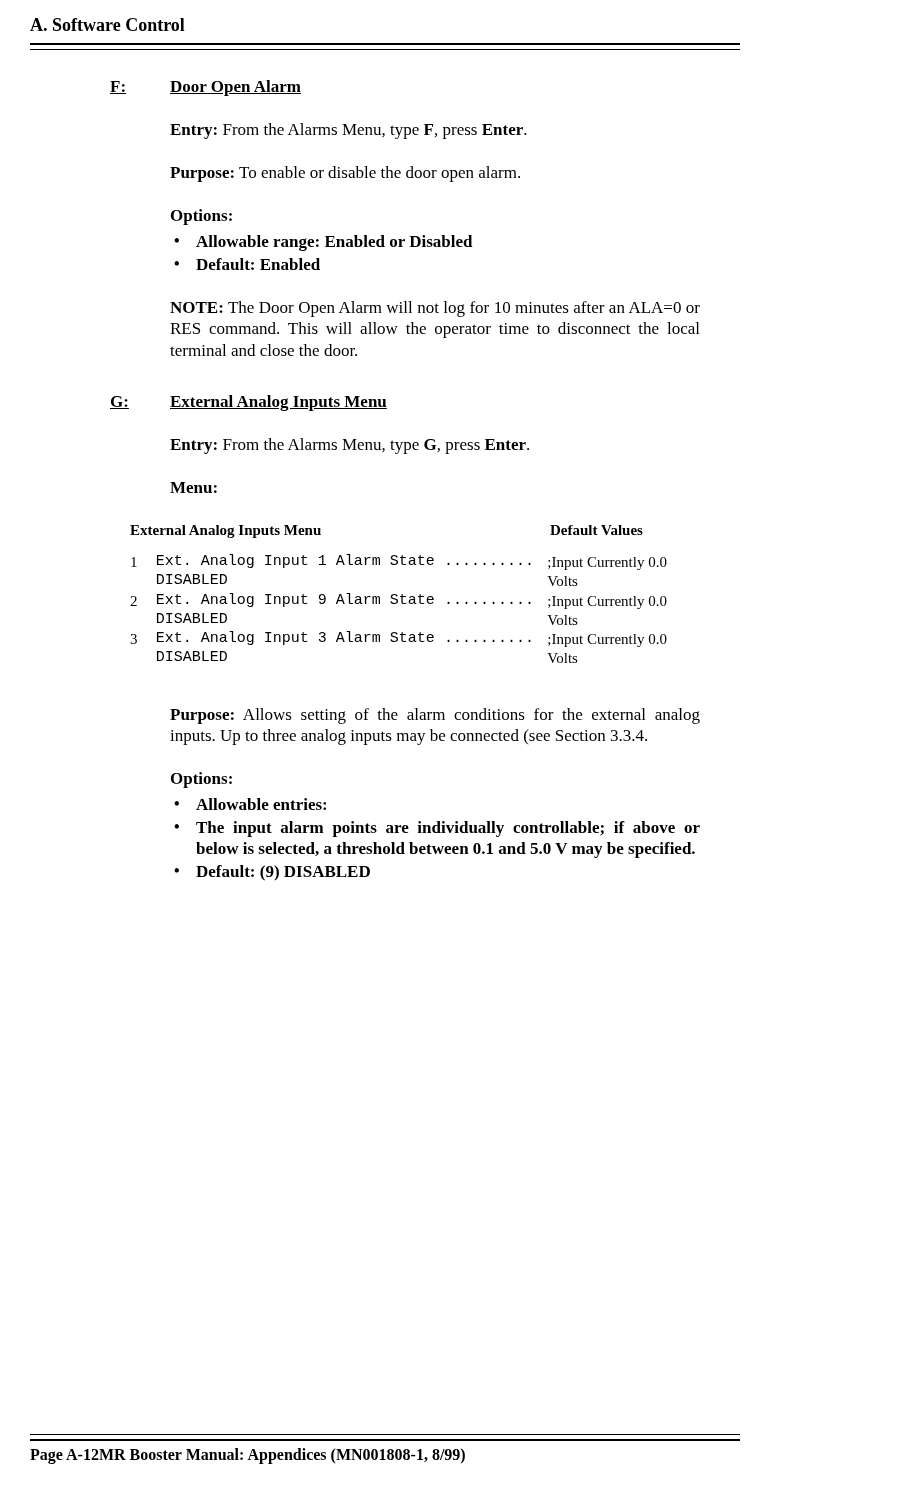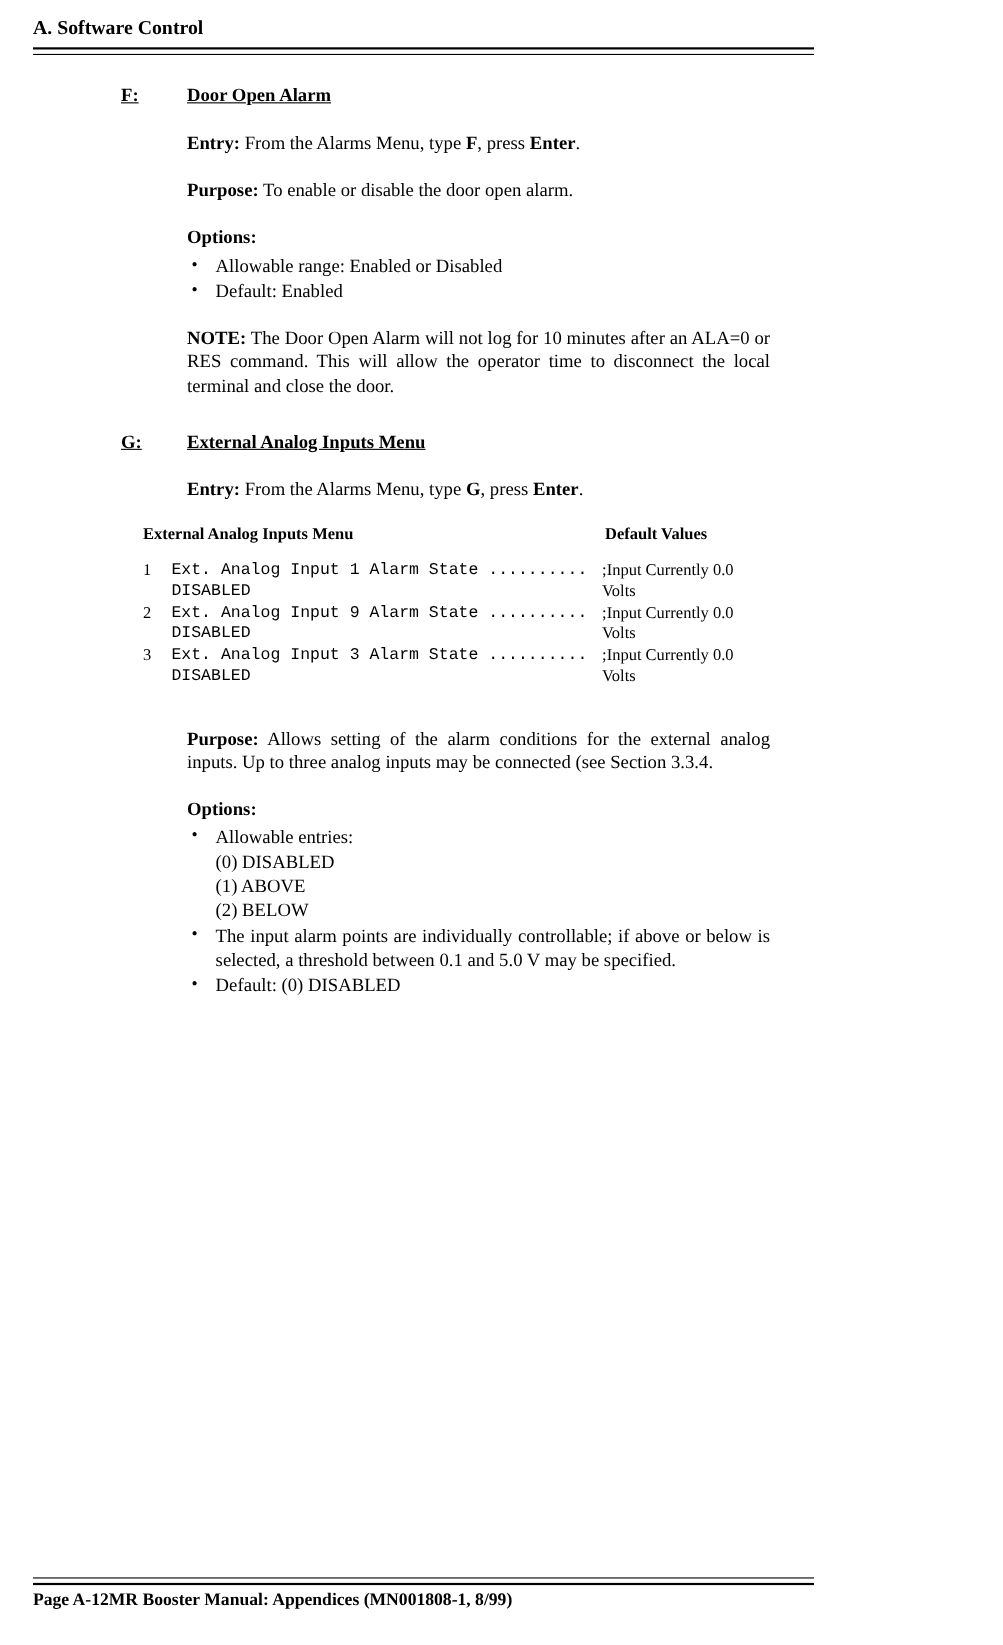--- a/index.html
+++ b/index.html
@@ -53,20 +53,21 @@
   .bold { font-weight: bold; }
   ul.bullets {
     list-style: none;
     padding-left: 26px;
     margin: 4px 0 22px 0;
   }
   ul.bullets > li {
     position: relative;
     margin-bottom: 2px;
     text-align: justify;
+    font-weight: bold;
   }
   ul.bullets > li::before {
     content: "•";
     position: absolute;
     left: -22px;
     top: 0;
     font-size: 16px;
   }
   .subopts {
     padding-left: 0;
@@ -145,20 +146,23 @@
 
     <div class="section-heading">
       <span class="key">G:</span>
       <span>External Analog Inputs Menu</span>
     </div>
 
     <div class="para">
       <span class="bold">Entry:</span><span> From the Alarms Menu, type </span><span class="bold">G</span><span>, press </span><span class="bold">Enter</span><span>.</span>
     </div>
 
+    <div class="para">
+      <span class="bold">Menu:</span>
+    </div>
 
     <div class="menu-block">
       <div class="menu-head-row">
         <div class="mh-left">External Analog Inputs Menu</div>
         <div>Default Values</div>
       </div>
       <div class="menu-row">
         <div class="num">1</div>
         <div class="desc">Ext. Analog Input 1 Alarm State .......... DISABLED</div>
         <div class="val">;Input Currently 0.0 Volts</div>
@@ -178,28 +182,23 @@
     <div class="para">
       <span class="bold">Purpose:</span><span> Allows setting of the alarm conditions for the external analog inputs. Up to three analog inputs may be connected (see Section 3.3.4.</span>
     </div>
 
     <div style="margin-bottom:2px">
       <span class="bold">Options:</span>
     </div>
     <ul class="bullets">
       <li>
         <span>Allowable entries:</span>
-        <div class="subopts">
-          <div>(0)  DISABLED</div>
-          <div>(1)  ABOVE</div>
-          <div>(2)  BELOW</div>
-        </div>
       </li>
       <li>The input alarm points are individually controllable; if above or below is selected, a threshold between 0.1 and 5.0 V may be specified.</li>
-      <li>Default: (0) DISABLED</li>
+      <li>Default: (9) DISABLED</li>
     </ul>
 
   </div>
 
   <div class="footer">
     <div class="footer-rule"></div>
     <div class="footer-row">
       <span>Page A-12</span>
       <span>MR Booster Manual: Appendices (MN001808-1, 8/99)</span>
     </div>

